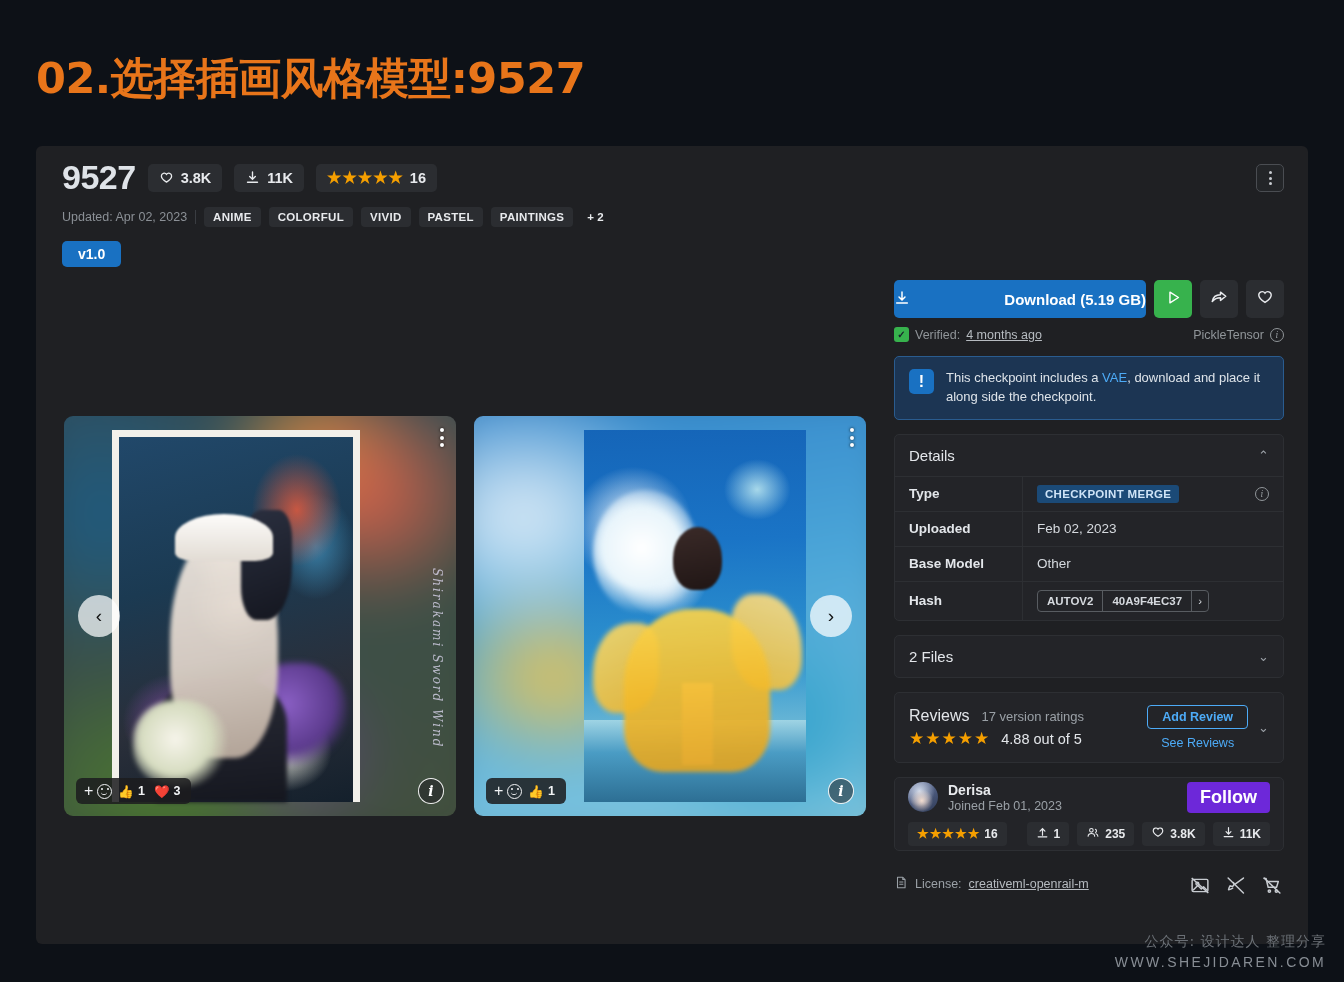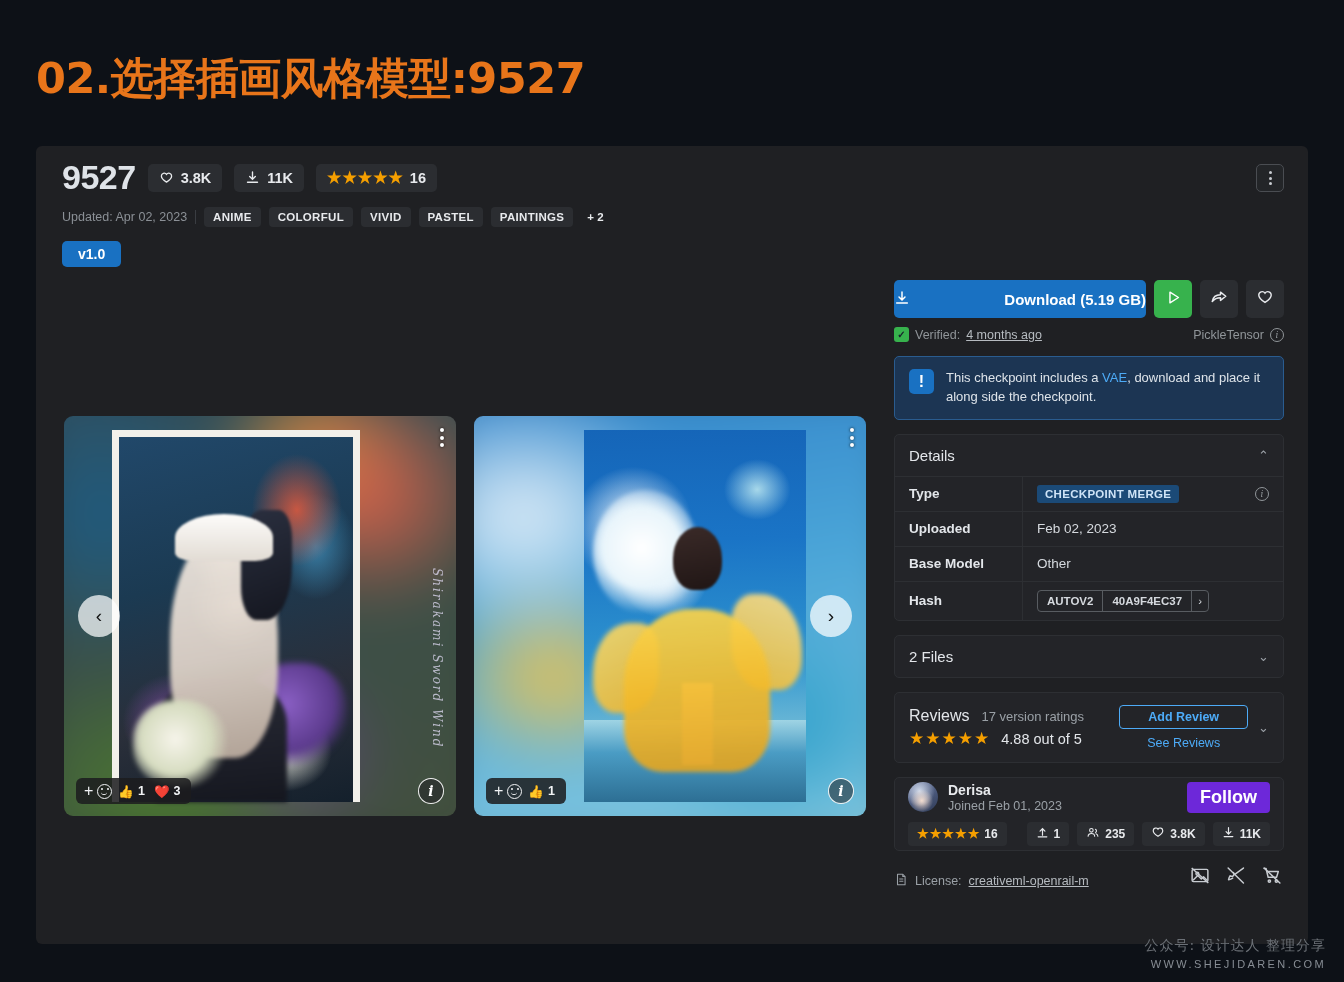--- a/index.html
+++ b/index.html
@@ -337,21 +337,21 @@
   .rev-left { flex: 1; }
   .rev-title-row { display: flex; align-items: baseline; gap: 12px; }
   .rev-title { font-size: 16px; color: #e3e6ea; }
   .rev-sub { font-size: 13px; color: #9aa0a6; }
   .rev-stars-row { display: flex; align-items: center; gap: 12px; margin-top: 5px; }
   .rev-stars .star { font-size: 17px; }
   .rev-score { font-size: 14.5px; color: #e3e6ea; }
   .rev-right { display: flex; flex-direction: column; align-items: center; gap: 7px; }
   .add-review {
     border: 1px solid #4dabf7; color: #4dabf7; background: transparent;
-    border-radius: 4px; padding: 4px 28px; font-size: 12.5px; font-weight: 700; cursor: pointer;
+    border-radius: 4px; padding: 4px 14px; font-size: 12.5px; font-weight: 700; cursor: pointer;
   }
   .see-reviews { color: #4dabf7; font-size: 12.5px; cursor: pointer; }
 
   .author-panel {
     margin-top: 14px; background: #232428; border: 1px solid #2d2f33;
     border-radius: 5px; padding: 4px 13px;
   }
   .author-top { display: flex; align-items: center; gap: 10px; }
   .avatar {
     width: 30px; height: 30px; border-radius: 50%; flex: none;
@@ -371,33 +371,33 @@
   }
   .astat {
     display: flex; align-items: center; gap: 5px; background: #2b2d31;
     border-radius: 4px; padding: 4px 9px; height: 24px;
     font-size: 12px; font-weight: 700; color: #e8eaed;
   }
   .astat .star { font-size: 13px; }
   .astat-spacer { flex: 1; }
 
   .license-row {
-    display: flex; align-items: flex-end; justify-content: space-between;
-    margin-top: 14px;
+    display: flex; align-items: flex-start; justify-content: space-between;
+    margin-top: 24px;
   }
   .license-left { display: flex; align-items: center; gap: 7px;
     font-size: 12.5px; color: #9aa0a6; }
   .license-left a { color: #b6bbc0; text-decoration: underline; }
   .license-icons { display: flex; align-items: center; gap: 12px; }
 
   
   .wm { position: absolute; right: 18px; bottom: 12px; text-align: right; }
   .wm1 { font-size: 14px; color: #6b7076; letter-spacing: 1px;
          font-family: "DejaVu Sans", "Liberation Sans", sans-serif; }
-  .wm2 { font-size: 11px; color: #878d94; letter-spacing: 2.4px; margin-top: 3px; }
+  .wm2 { font-size: 14px; color: #878d94; letter-spacing: 2.4px; margin-top: 3px; }
 </style>
 </head>
 <body>
 
 <div class="page">
 
   <div class="page-title">02.选择插画风格模型:9527</div>
 
   <div class="model-card">
 

